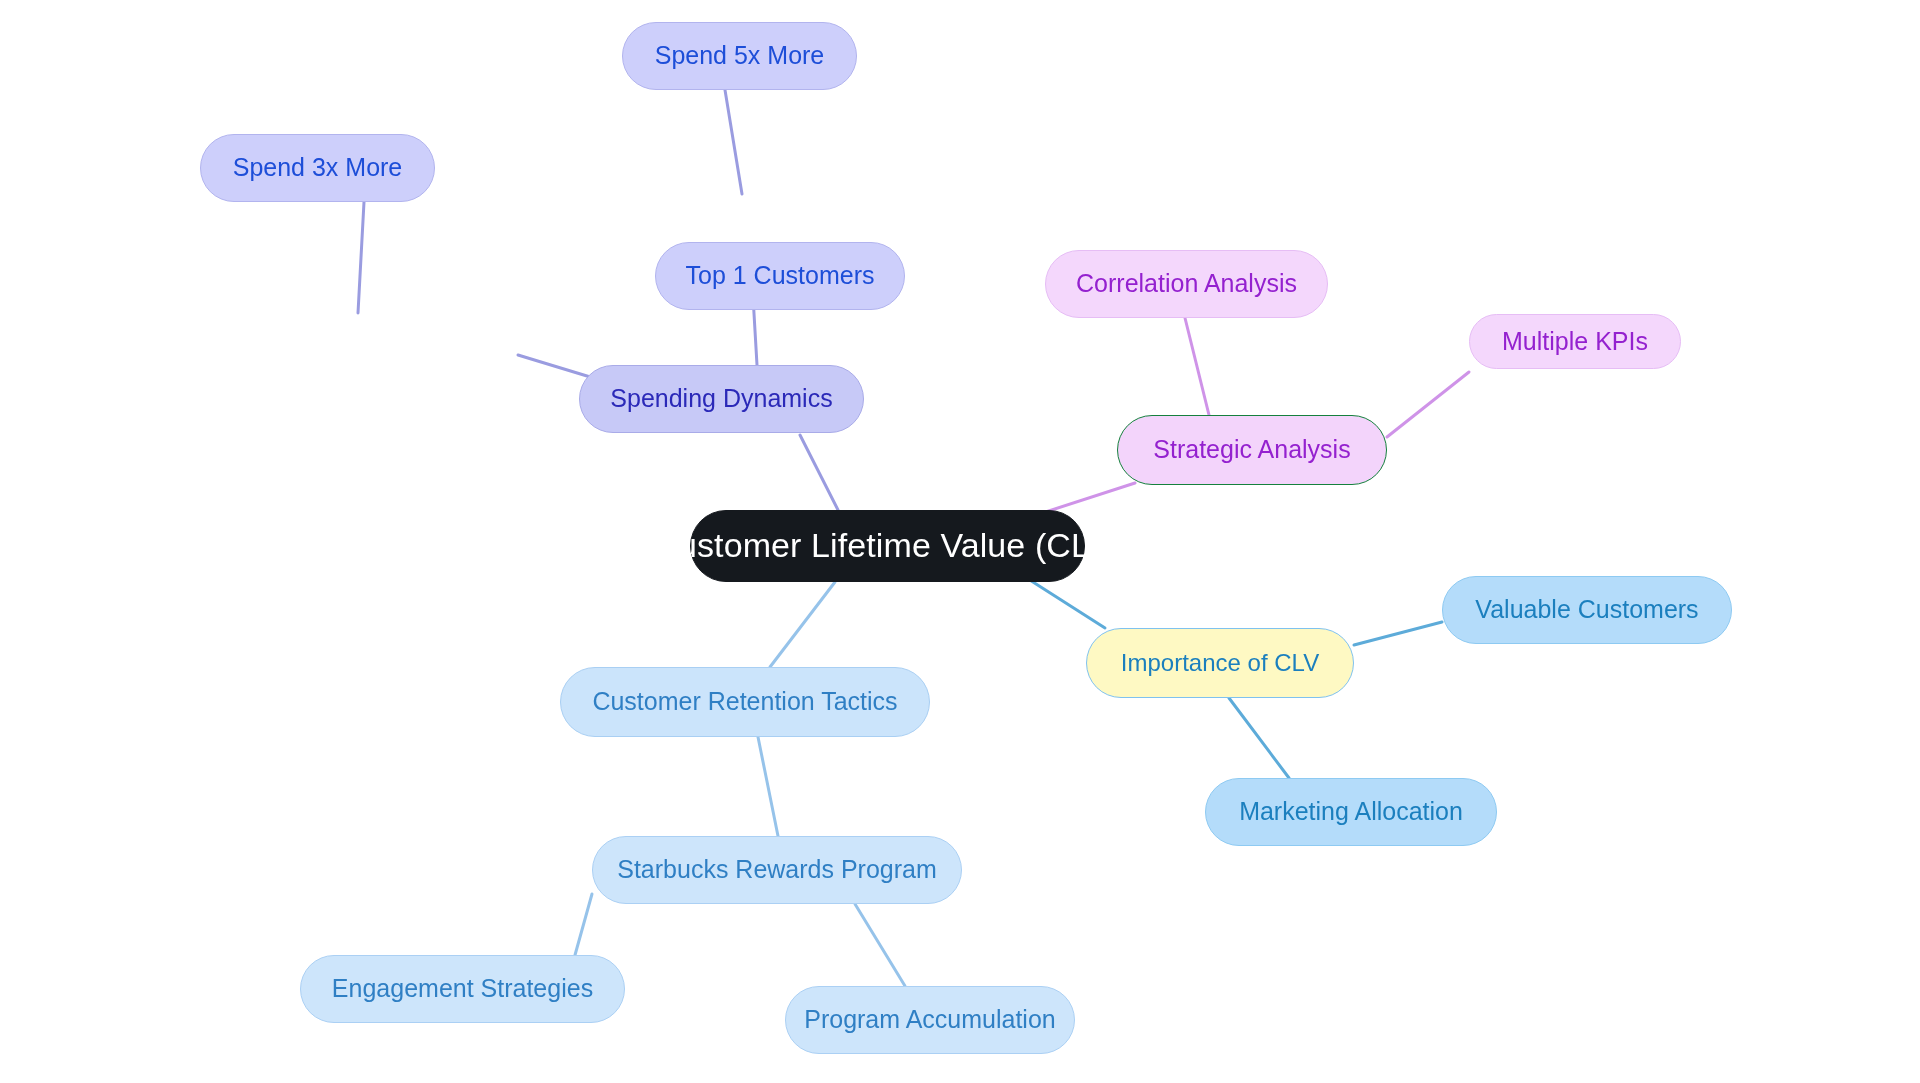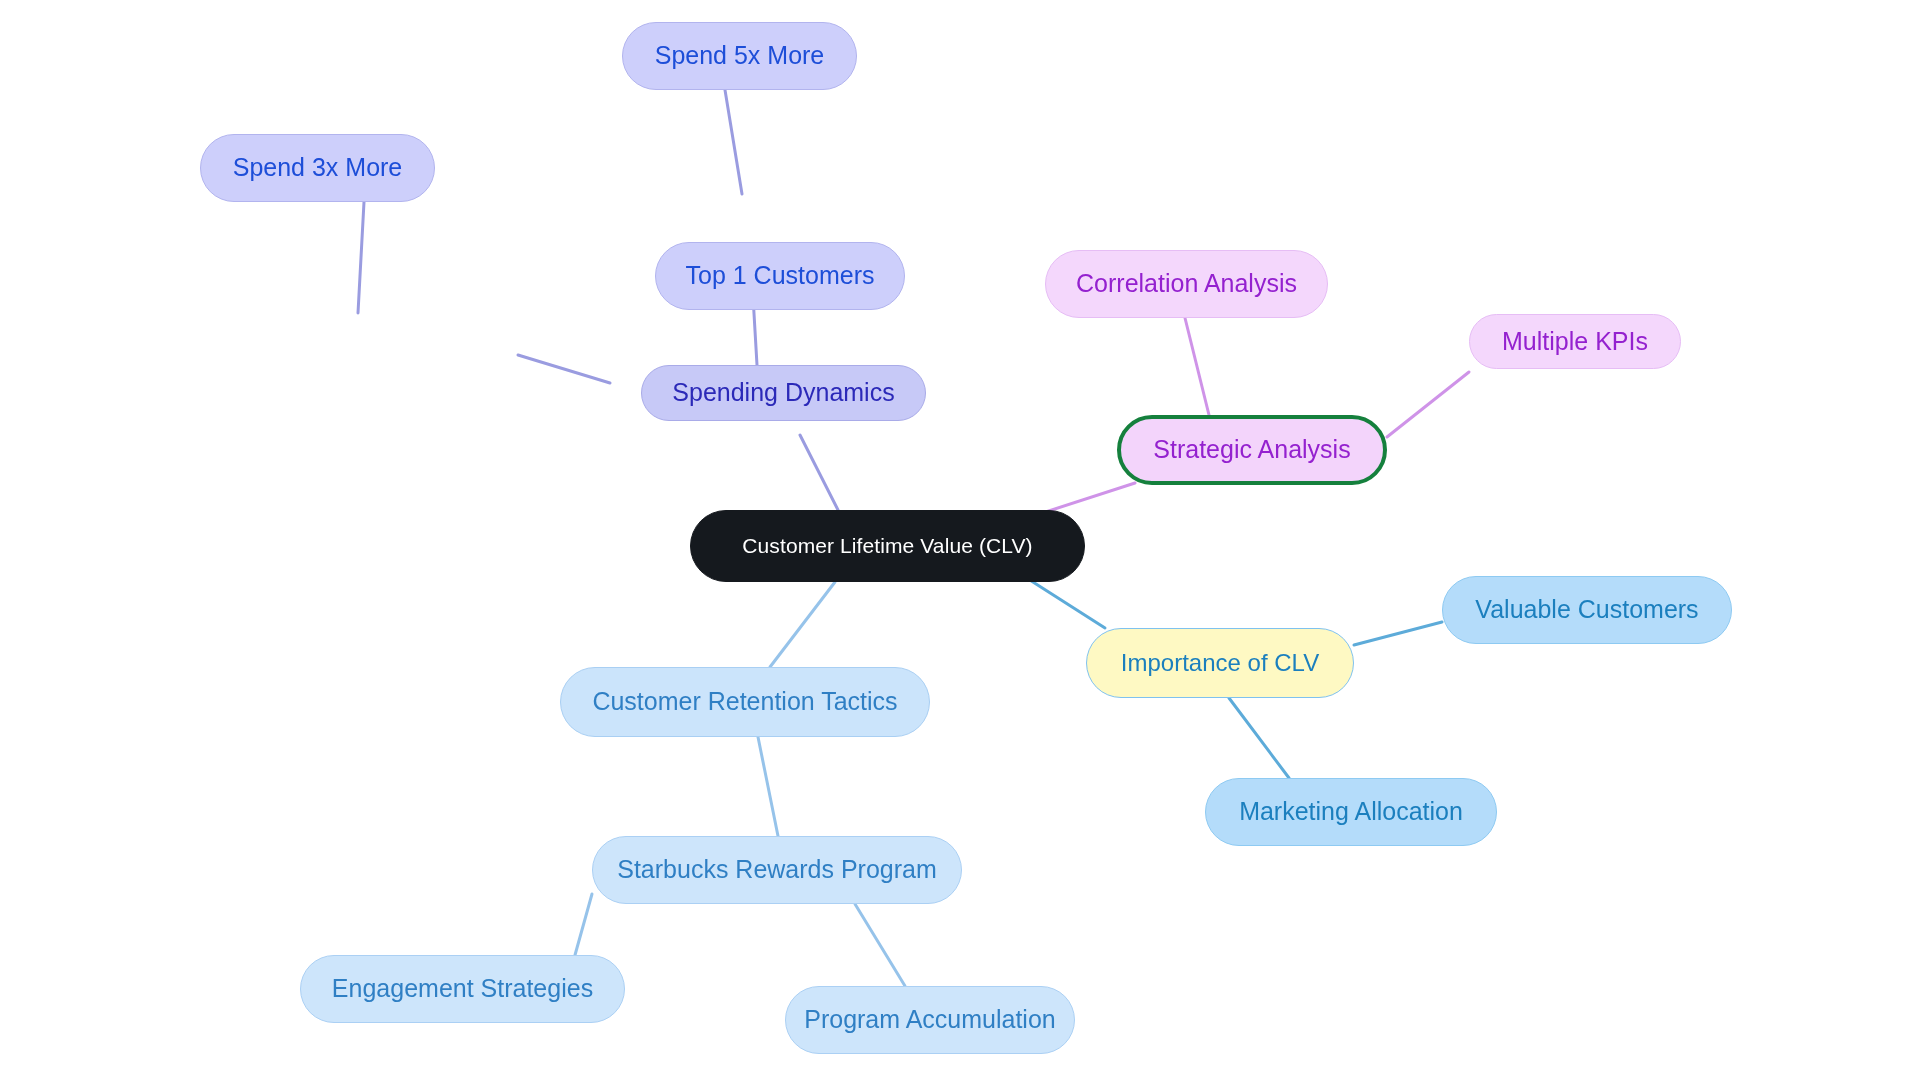--- a/index.html
+++ b/index.html
@@ -35,39 +35,39 @@
     border-radius: 999px;
     text-align: center;
     white-space: nowrap;
     line-height: 1.1;
     z-index: 5;
   }
   .node-root {
     background: #15191e;
     color: #ffffff;
     border: 1px solid #15191e;
-    font-size: 21px;
+    font-size: 34px;
     letter-spacing: 0.1px;
   }
   .node-branch-purple {
     background: #c7c9f7;
     color: #2b29b8;
     border: 1px solid #a9abe8;
     font-size: 25px;
   }
   .node-leaf-purple {
     background: #cdcffb;
     color: #1d4ed8;
     border: 1px solid #b2b4ee;
     font-size: 25px;
   }
   .node-branch-pink {
     background: #f3d4fb;
     color: #9421cf;
-    border: 4px solid #15803d;
+    border: 1px solid #15803d;
     font-size: 25px;
   }
   .node-leaf-pink {
     background: #f4d7fc;
     color: #9421cf;
     border: 1px solid #e6bdf5;
     font-size: 25px;
   }
   .node-branch-blue {
     background: #fef9c3;
@@ -116,21 +116,21 @@
         <line x1="758" y1="737" x2="778" y2="836" stroke="#96c3ea" stroke-width="3" stroke-linecap="round"></line>
         <line x1="592" y1="894" x2="575" y2="955" stroke="#96c3ea" stroke-width="3" stroke-linecap="round"></line>
         <line x1="855" y1="904" x2="905" y2="986" stroke="#96c3ea" stroke-width="3" stroke-linecap="round"></line>
       </g>
   </svg>
 
   <div class="node node-root" style="left:690px; top:510px; width:395px; height:72px;">
     <span>Customer Lifetime Value (CLV)</span>
   </div>
 
-  <div class="node node-branch-purple" style="left:641px; top:365px; width:285px; height:56px;">
+  <div class="node node-branch-purple" style="left:579px; top:365px; width:285px; height:68px;">
     <span>Spending Dynamics</span>
   </div>
 
   <div class="node node-leaf-purple" style="left:655px; top:194px; width:250px; height:68px;margin-top:48px;">
     <span>Top 1 Customers</span>
   </div>
 
   <div class="node node-leaf-purple" style="left:622px; top:22px; width:235px; height:68px;">
     <span>Spend 5x More</span>
   </div>

